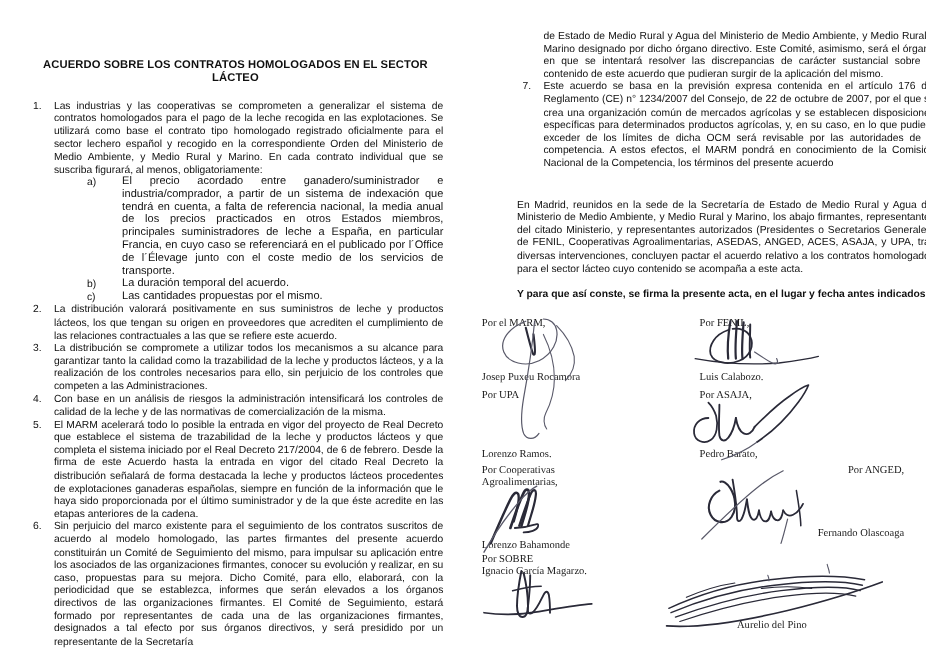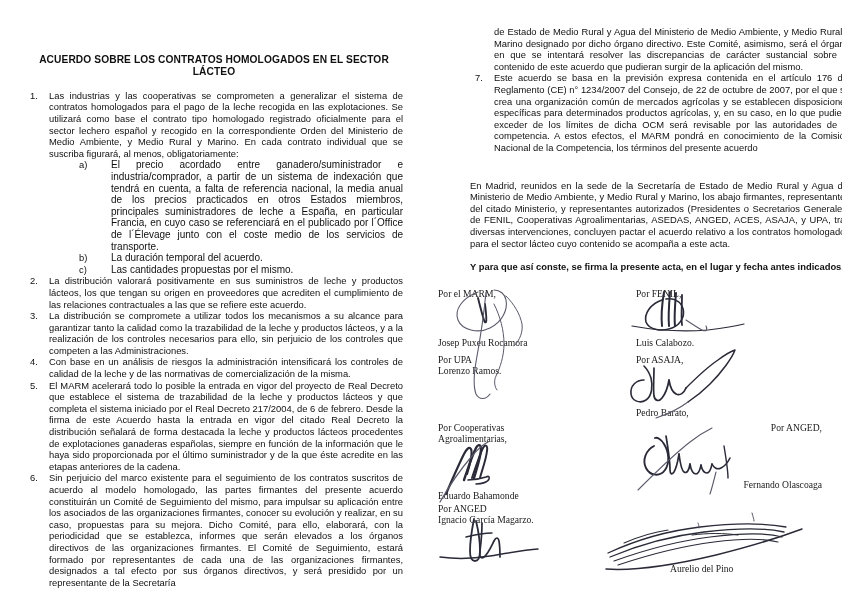--- a/index.html
+++ b/index.html
@@ -255,40 +255,40 @@
       </div>
 
       <div class="sig-block" style="top:66px;">
         <div class="sig-role">Por UPA</div>
         <div class="sig-ink" style="left:12px; top:-64px;">
           <svg width="120" height="130" viewBox="0 0 120 130">
             <path class="ink-path ink-faint" stroke-width="1.1" d="M36 2 C34 24, 30 50, 26 72 C24 84, 23 96, 26 104 C29 110, 36 110, 40 104"></path>
             <path class="ink-path ink-faint" stroke-width="1.0" d="M44 14 C50 26, 54 40, 54 54 C54 66, 50 78, 46 86 C44 90, 44 96, 47 100"></path>
           </svg>
         </div>
-        <div class="sig-name" style="">Lorenzo Ramos.</div>
+        <div class="sig-name" style="margin-top:42px;">Lorenzo Ramos.</div>
       </div>
 
       <div class="sig-block" style="top:134px;">
         <div class="sig-role">Por Cooperativas
 Agroalimentarias,</div>
         <div class="sig-ink" style="left:0px; top:14px;">
           <svg width="130" height="70" viewBox="0 0 130 70">
             <path class="ink-path" stroke-width="2.2" d="M8 58 C14 44, 20 30, 26 18 C28 14, 31 10, 33 13 C35 17, 32 28, 29 38"></path>
             <path class="ink-path" stroke-width="2.4" d="M26 44 C30 32, 34 20, 38 12 C40 8, 43 8, 43 13 C43 20, 39 32, 36 42"></path>
             <path class="ink-path" stroke-width="2.0" d="M34 42 C38 30, 42 18, 45 12 C47 8, 50 9, 49 15 C48 24, 44 34, 42 42"></path>
             <path class="ink-path" stroke-width="1.6" d="M30 44 C36 44, 42 43, 48 41 C50 40, 52 40, 51 43 C50 46, 44 48, 38 48"></path>
             <path class="ink-path ink-faint" stroke-width="1.2" d="M2 66 C10 52, 22 34, 34 20 C40 13, 46 8, 50 6"></path>
           </svg>
         </div>
-        <div class="sig-name" style="margin-top:46px;">Eduardo Bahamonde</div>
+        <div class="sig-name" style="margin-top:46px;">Lorenzo Bahamonde</div>
       </div>
 
       <div class="sig-block" style="top:215px;">
-        <div class="sig-role">Por ANGED</div>
+        <div class="sig-role">Por SOBRE</div>
         <div class="sig-ink" style="left:0px; top:10px;">
           <svg width="170" height="55" viewBox="0 0 170 55">
             <path class="ink-path" stroke-width="1.5" d="M2 44 C16 46, 34 46, 52 43 C70 40, 86 37, 100 36"></path>
             <path class="ink-path" stroke-width="1.8" d="M36 6 C34 16, 32 28, 32 38 C32 44, 34 48, 37 48 C40 48, 42 44, 42 38 C42 28, 40 16, 38 8"></path>
             <path class="ink-path" stroke-width="1.7" d="M44 10 C44 20, 43 30, 42 38 C41 44, 43 46, 46 44 C50 41, 53 34, 56 28 C58 24, 60 24, 61 28 C62 34, 62 40, 62 44"></path>
             <path class="ink-path" stroke-width="1.4" d="M28 24 C36 22, 46 20, 54 20"></path>
           </svg>
         </div>
         <div class="sig-name" style="">Ignacio García Magarzo.</div>
       </div>

